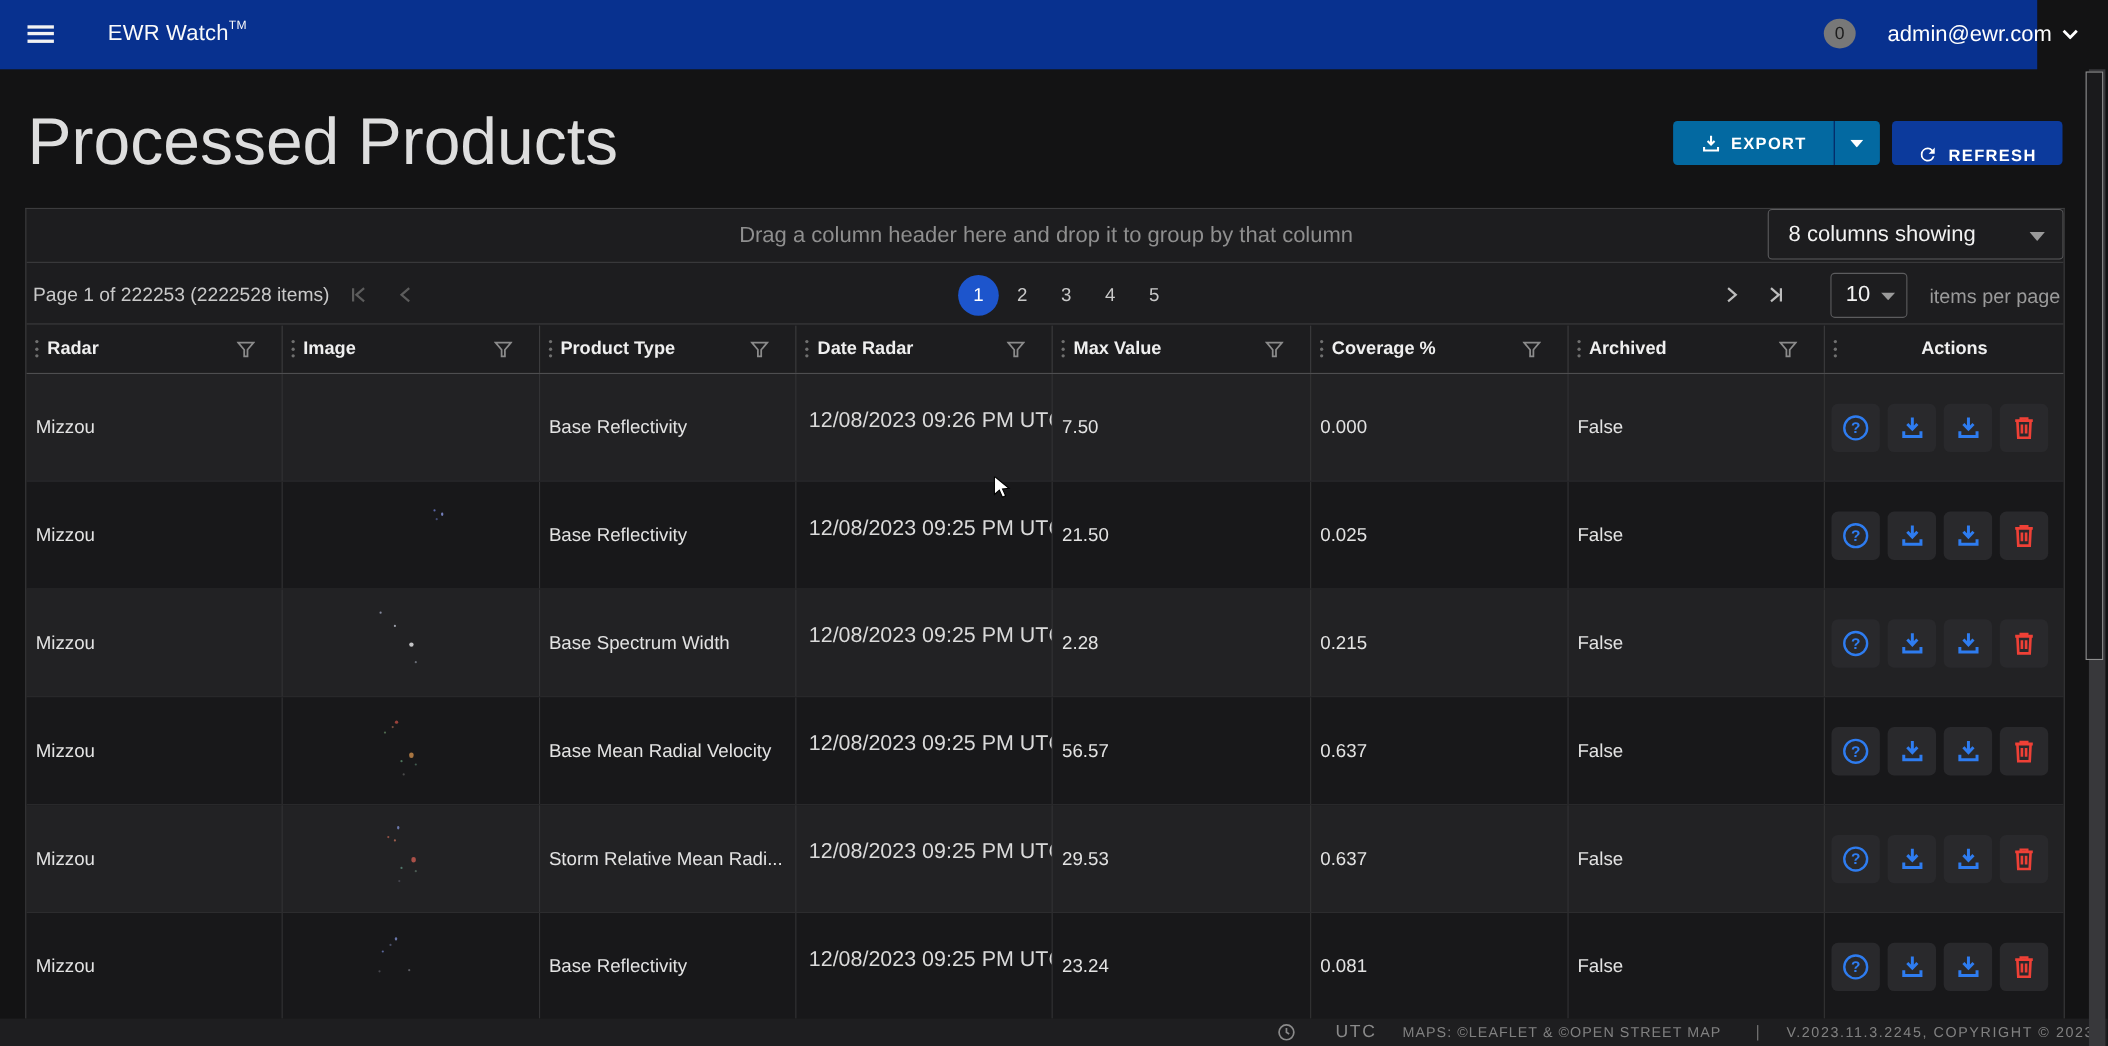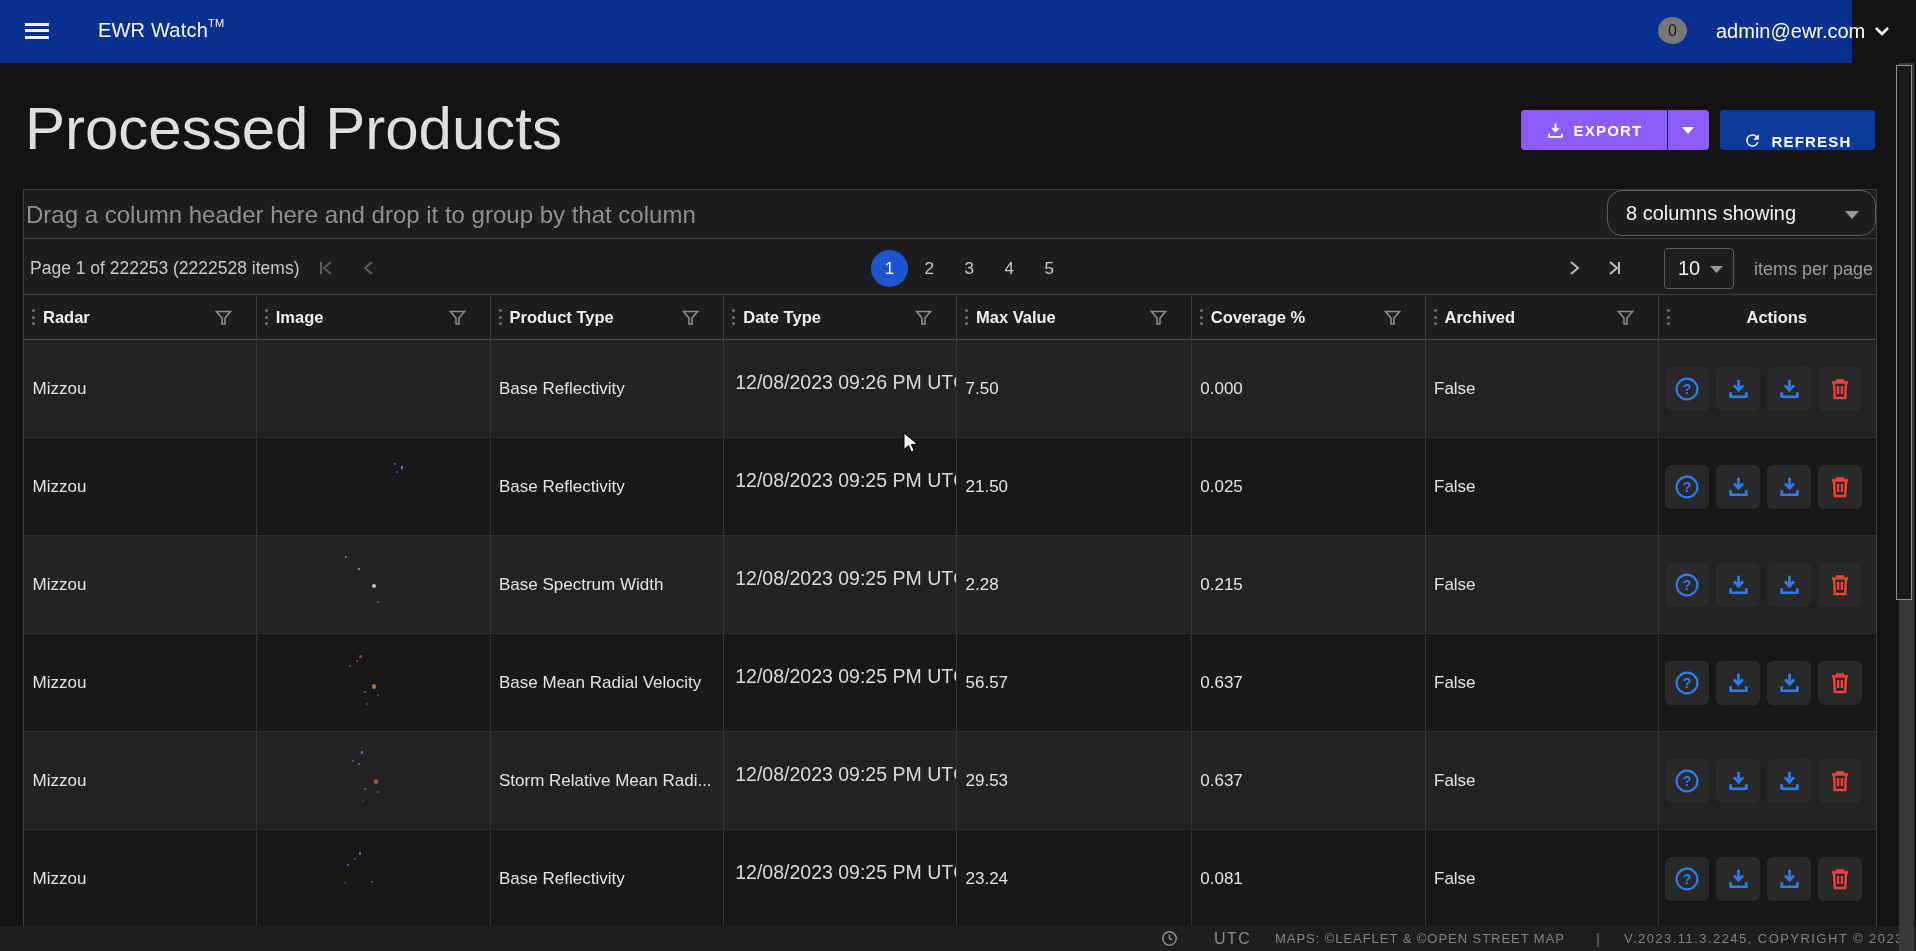--- a/index.html
+++ b/index.html
@@ -11,28 +11,28 @@
 #burger div { height:3px; background:#f2f2f2; margin-bottom:3.4px; }
 #brand { position:absolute; left:98px; top:19px; color:#fafafa; font-size:20px; font-weight:500; letter-spacing:.2px; }
 #brand sup { font-size:11px; position:relative; top:-2px; }
 #badge { position:absolute; left:1658px; top:17px; width:29px; height:27px; border-radius:50%; background:#787878; color:#1c1c1c; font-size:16px; text-align:center; line-height:27px; }
 #admin { position:absolute; left:1716px; top:20px; color:#ffffff; font-size:20px; }
 #chev { position:absolute; left:1874px; top:26px; }
 
 #title { position:absolute; left:25px; top:99px; color:#dedede; font-size:60px; font-weight:400; line-height:1; }
 
 .btn { position:absolute; height:40px; background:#0c3a9c; border-radius:4px; color:#fff; font-size:15px; font-weight:700; letter-spacing:1.2px; display:flex; align-items:flex-end; justify-content:center; }
-#exportwrap { position:absolute; left:1521px; top:110px; width:188px; height:40px; background:#8b5cf6; border-radius:4px; display:flex; }
+#exportwrap { position:absolute; left:1521px; top:110px; width:188px; height:40px; background:#0369a1; border-radius:4px; display:flex; }
 #exportmain { width:147px; display:flex; align-items:center; justify-content:center; color:#fff; font-size:15px; font-weight:700; letter-spacing:1.2px; border-right:1px solid #06205c; }
 #exportarrow { width:40px; display:flex; align-items:center; justify-content:center; }
 #refresh { left:1720px; top:110px; width:155px; }
 
 #grid { position:absolute; left:23px; top:189px; width:1854px; height:737px; border:1px solid #3c3c3e; border-bottom:none; background:#1d1d1f; overflow:hidden; }
-#grouppanel { position:absolute; left:0; top:0; width:100%; height:49px; border-bottom:1px solid #3c3c3e; color:#8f8f8f; font-size:24px; line-height:49px; padding-left:2px; }
-#colselect { position:absolute; left:1583px; top:0px; width:269px; height:46px; border:1px solid #5c5c5e; border-radius:15px; background:#1d1d1f; color:#f2f2f2; font-size:20px; line-height:44px; padding-left:18px; }
+#grouppanel { position:absolute; left:0; top:0; width:100%; height:49px; border-bottom:1px solid #3c3c3e; color:#8f8f8f; font-size:20px; line-height:49px; padding-left:2px;text-align:center; }
+#colselect { position:absolute; left:1583px; top:0px; width:269px; height:46px; border:1px solid #5c5c5e; border-radius:4px; background:#1d1d1f; color:#f2f2f2; font-size:20px; line-height:44px; padding-left:18px; }
 #colselect .caret { position:absolute; right:16px; top:20px; }
 #pager { position:absolute; left:0; top:50px; width:100%; height:55px; border-bottom:1px solid #3c3c3e; color:#c9c9c9; font-size:19px; }
 #pageinfo { position:absolute; left:6px; top:18px; font-size:17.5px; white-space:nowrap; }
 #pages { position:absolute; left:824px; top:0; height:55px; }
 .pgnum { position:absolute; top:19px; color:#c9c9c9; font-size:17px; }
 #pg1 { position:absolute; left:23px; top:10px; width:37px; height:37px; border-radius:50%; background:#1d55cc; color:#fff; font-size:17px; text-align:center; line-height:37px; }
 #itemsel { position:absolute; left:1640px; top:8px; width:70px; height:41px; border:1px solid #5c5c5e; border-radius:4px; color:#f2f2f2; font-size:20px; line-height:39px; padding-left:13px; }
 #itemsper { position:absolute; left:1730px; top:19px; color:#9a9a9a; font-size:18px; white-space:nowrap; }
 
 #thead { position:absolute; left:0; top:106px; width:100%; height:44px; border-bottom:1px solid #4e4e50; display:flex; }
@@ -160,21 +160,21 @@
         <svg class="funnel" width="17" height="17" viewBox="0 0 17 17">
           <path d="M1.5 2.5 H15.5 L10 9 V15 H7 V9 L1.5 2.5 Z" fill="none" stroke="#8b8b8b" stroke-width="1.6"></path>
         </svg>
       </div>
       <div class="th" style="width:233px">
         <div class="dots">
           <i></i>
           <i></i>
           <i></i>
         </div>
-        <span class="lbl">Date Type</span>
+        <span class="lbl">Date Radar</span>
         <svg class="funnel" width="17" height="17" viewBox="0 0 17 17">
           <path d="M1.5 2.5 H15.5 L10 9 V15 H7 V9 L1.5 2.5 Z" fill="none" stroke="#8b8b8b" stroke-width="1.6"></path>
         </svg>
       </div>
       <div class="th" style="width:235px">
         <div class="dots">
           <i></i>
           <i></i>
           <i></i>
         </div>

